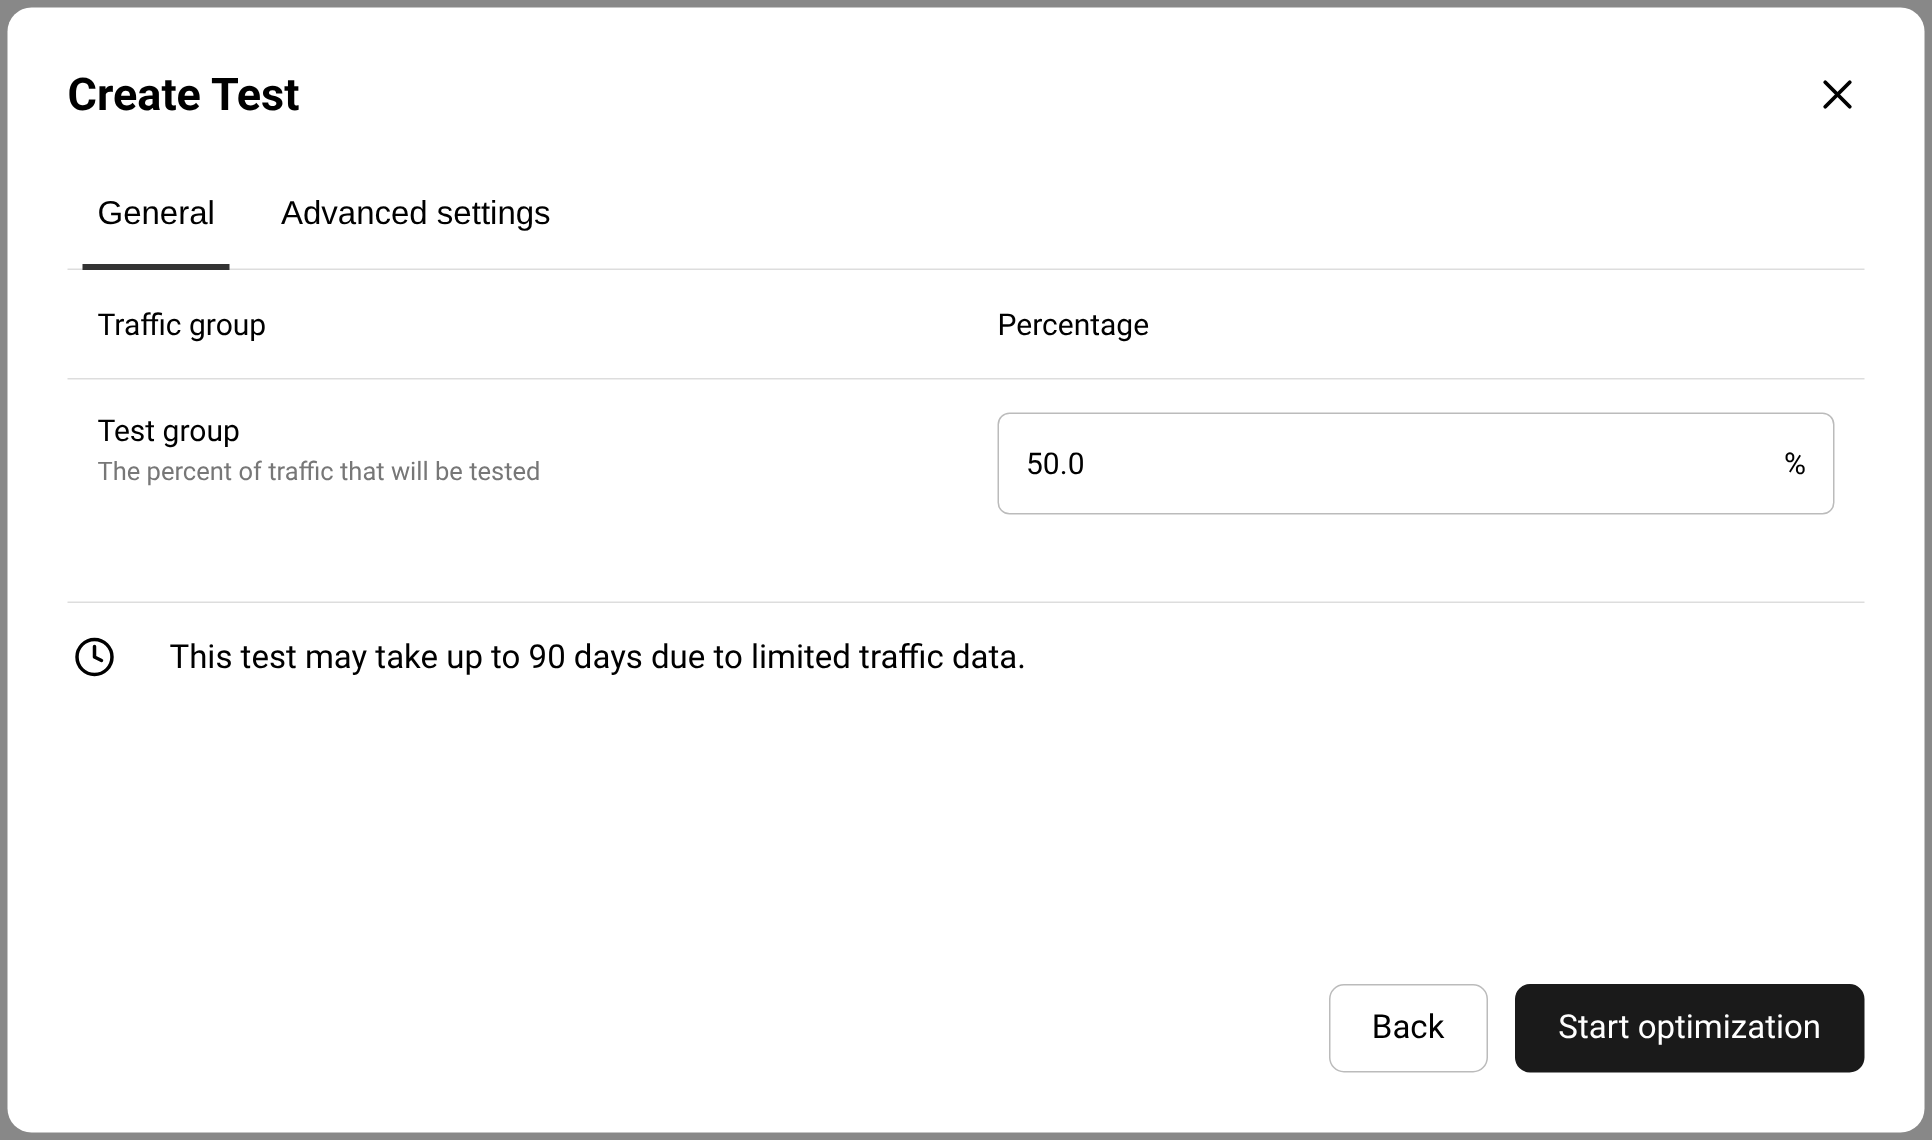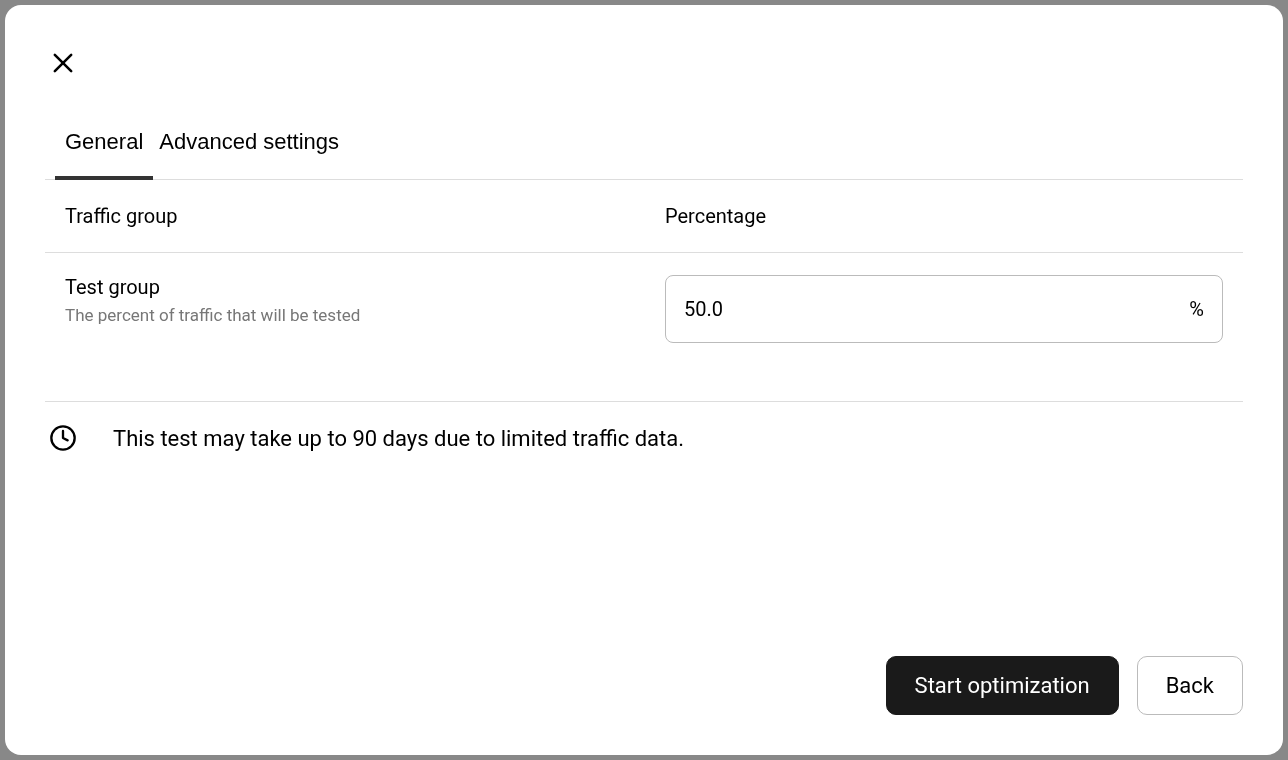--- a/index.html
+++ b/index.html
@@ -46,21 +46,21 @@
       display: flex;
       align-items: center;
       justify-content: center;
     }
     .close-btn svg {
       width: 28px;
       height: 28px;
     }
     .tabs {
       display: flex;
-      gap: 16px;
+      gap: 44px;
       border-bottom: 1px solid #ddd;
       padding-left: 20px;
     }
     .tab {
       font-size: 22px;
       font-weight: 400;
       color: #000;
       padding-bottom: 24px;
       cursor: pointer;
       position: relative;
@@ -180,20 +180,21 @@
       background: #1a1a1a;
       color: #fff;
       border: 1px solid #1a1a1a;
     }
   </style>
 </head>
 <body>
 
 <div class="modal">
   <div class="modal-header">
+    <h1 class="modal-title">Create Test</h1>
     <button class="close-btn">
       <svg viewBox="0 0 24 24" fill="none" stroke="#000" stroke-width="2.2" stroke-linecap="round">
         <line x1="5" y1="5" x2="19" y2="19"></line>
         <line x1="19" y1="5" x2="5" y2="19"></line>
       </svg>
     </button>
   </div>
 
   <div class="tabs">
     <button class="tab active">General</button>
@@ -221,16 +222,16 @@
 
   <div class="notice">
     <svg viewBox="0 0 24 24" fill="none" stroke="#000" stroke-width="2" stroke-linecap="round" stroke-linejoin="round">
       <circle cx="12" cy="12" r="10"></circle>
       <polyline points="12 6 12 12 16 14"></polyline>
     </svg>
     <span class="notice-text">This test may take up to 90 days due to limited traffic data.</span>
   </div>
 
   <div class="footer">
+    <button class="btn btn-secondary">Back</button>
     <button class="btn btn-primary">Start optimization</button>
-    <button class="btn btn-secondary">Back</button>
   </div>
 </div>
 
 </body></html>

